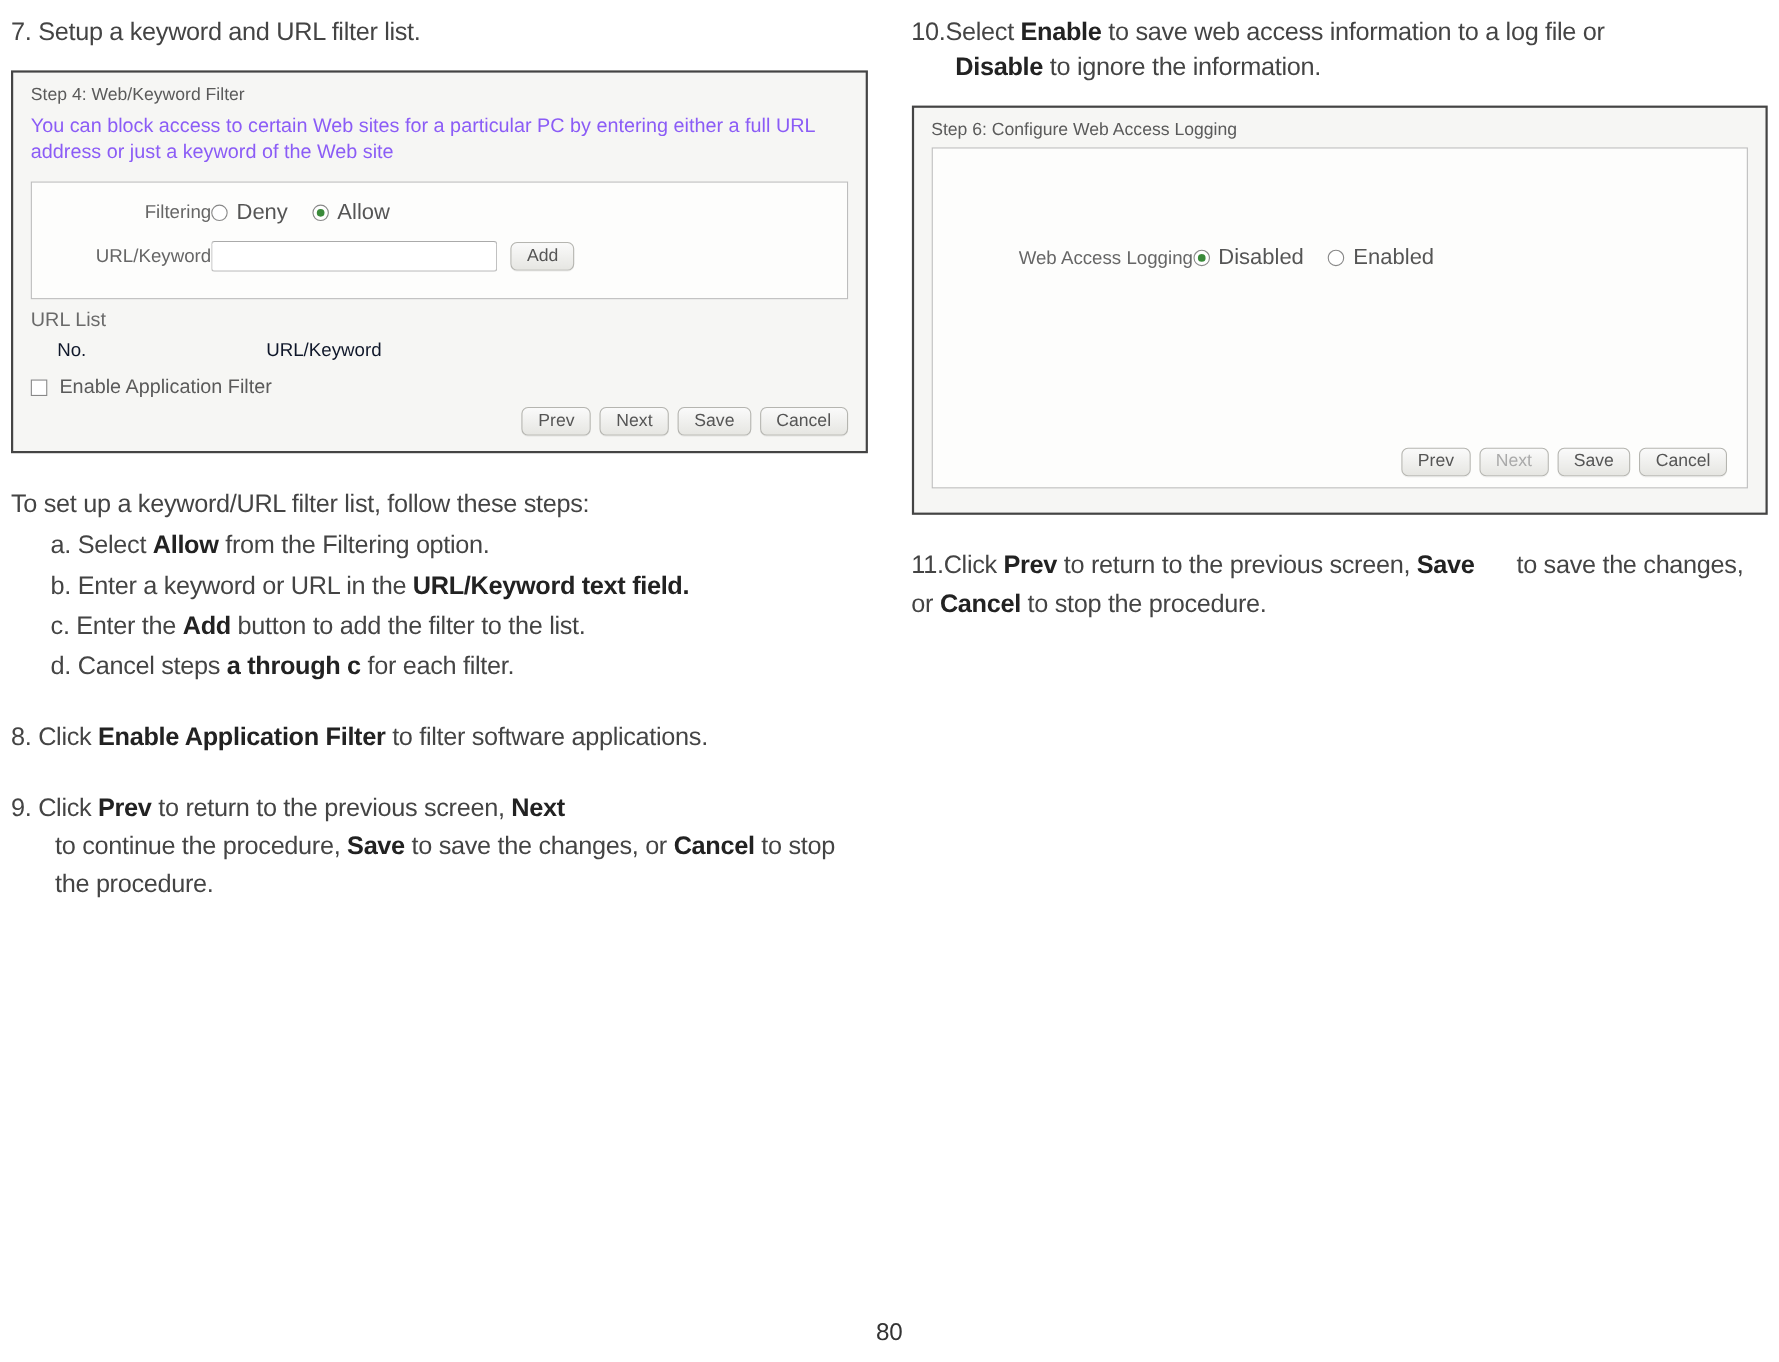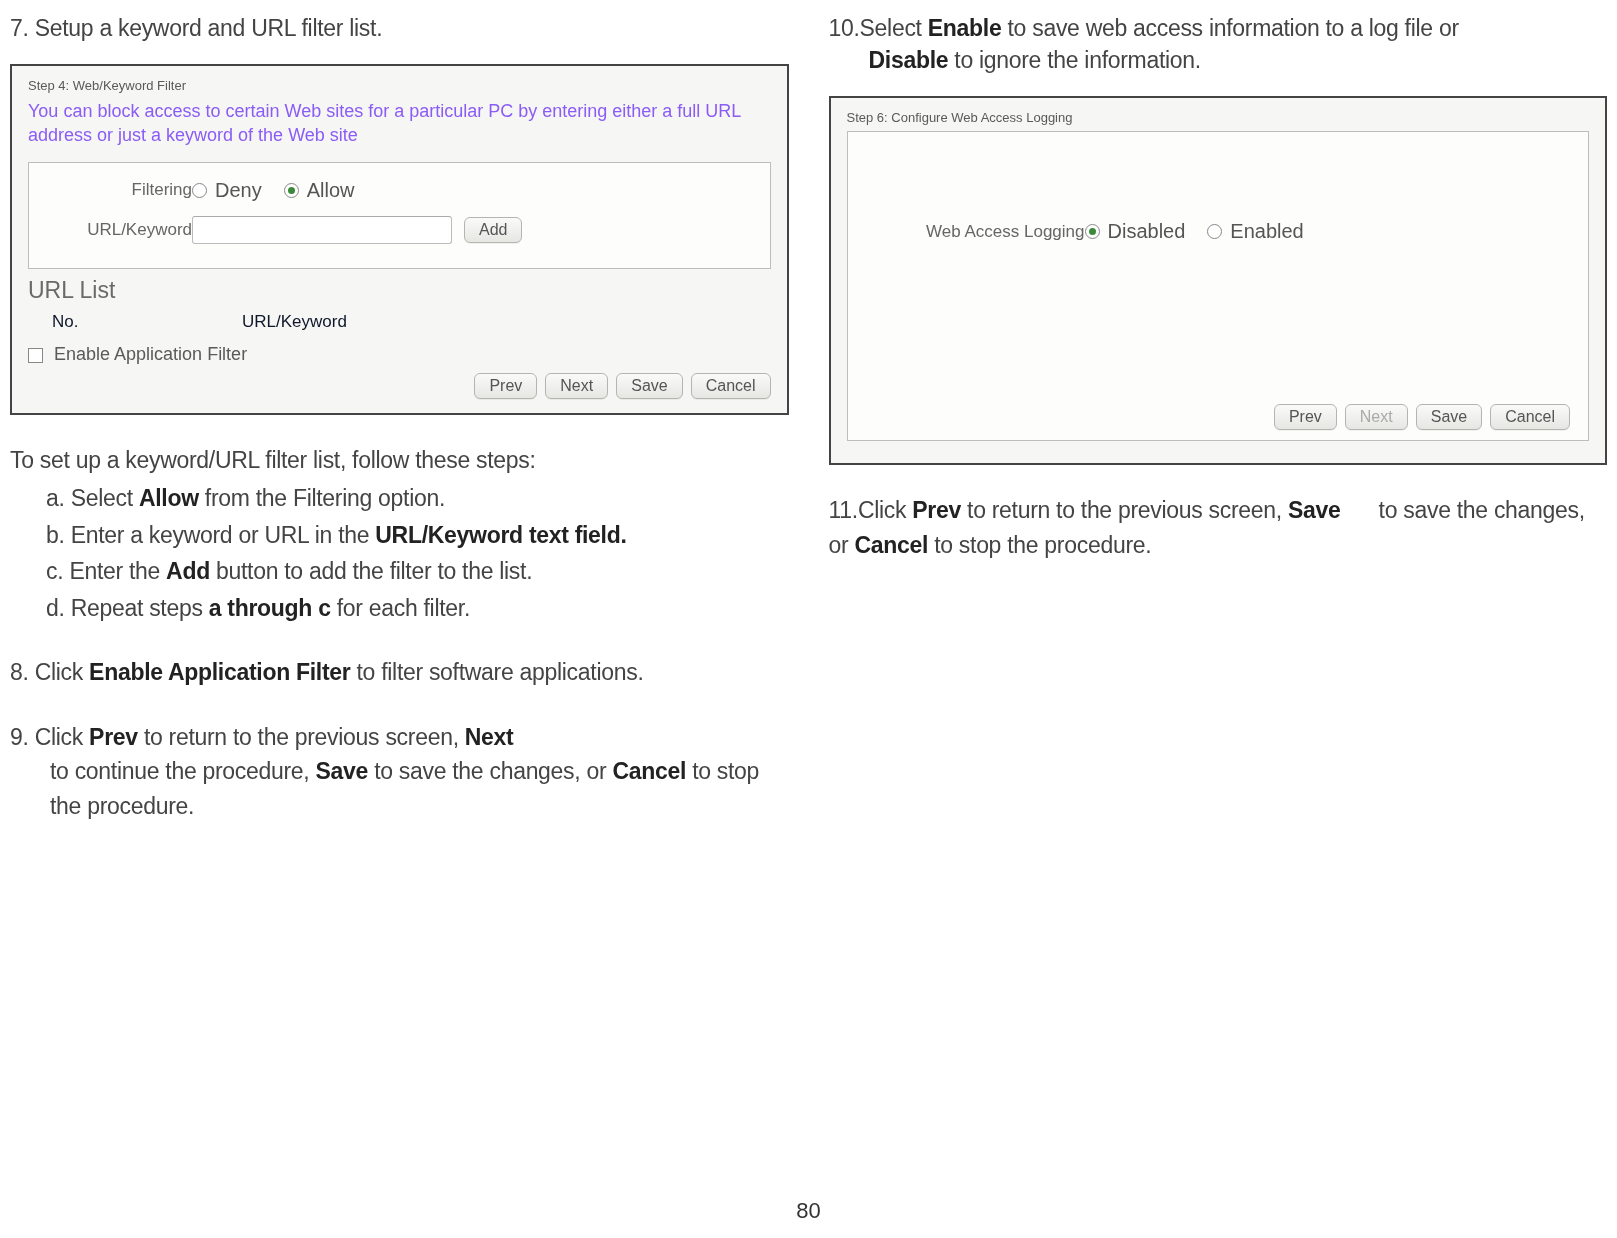--- a/index.html
+++ b/index.html
@@ -36,21 +36,21 @@
     background: #f6f6f4;
     padding: 12px 16px 14px 16px;
     margin-bottom: 28px;
     position: relative;
     font-size: 18px;
     color: #555;
   }
   .panel-title {
     color: #5a5a5a;
     margin-bottom: 6px;
-    font-size: 13px;
+    font-size: 16px;
   }
   .panel-desc {
     color: #8b5cf6;
     line-height: 1.35;
     font-size: 18px;
     margin-bottom: 14px;
   }
   .inner-box {
     border: 1px solid #bdbdbd;
     background: #fdfdfc;
@@ -110,21 +110,21 @@
   }
   .btn.disabled { color: #aaa; }
   .btn-row {
     display: flex;
     justify-content: flex-end;
     gap: 8px;
     margin-top: 6px;
   }
   .section-label {
     color: #6a6a6a;
-    font-size: 23px;
+    font-size: 18px;
     margin: 4px 0 4px 0;
   }
   .list-header {
     display: flex;
     color: #0f172a;
     font-size: 17px;
     padding: 4px 0 8px 24px;
   }
   .list-header .c1 { width: 190px; }
   .checkbox {
@@ -224,21 +224,21 @@
         <p>
           <span>a. Select </span><b>Allow</b><span> from the Filtering option.</span>
         </p>
         <p>
           <span>b. Enter a keyword or URL in the </span><b>URL/Keyword text field.</b>
         </p>
         <p>
           <span>c. Enter the </span><b>Add</b><span> button to add the filter to the list.</span>
         </p>
         <p>
-          <span>d. Repeat steps </span><b>a through c</b><span> for each filter.</span>
+          <span>d. Cancel steps </span><b>a through c</b><span> for each filter.</span>
         </p>
       </div>
 
       <p class="para">
         <span>8.</span>
         <span>Click </span><b>Enable Application Filter</b><span> to filter software applications.</span>
       </p>
 
       <p class="para">
         <span>9.</span>

